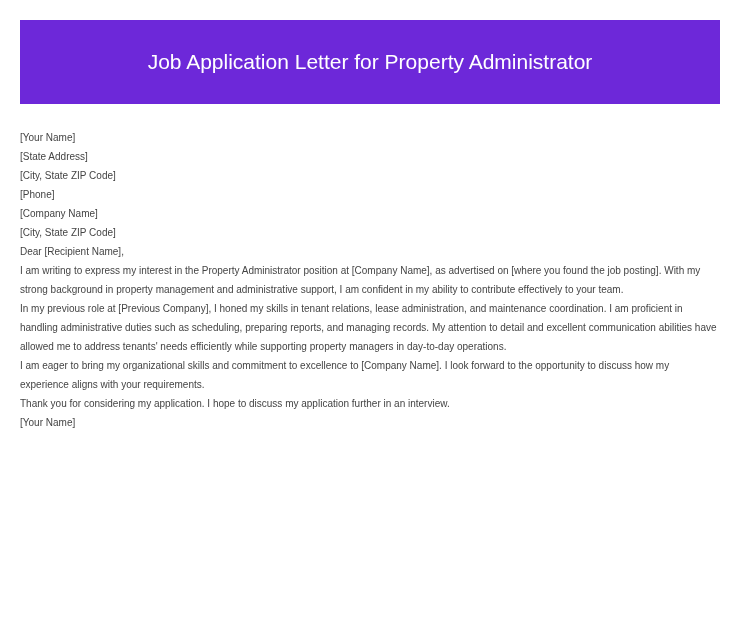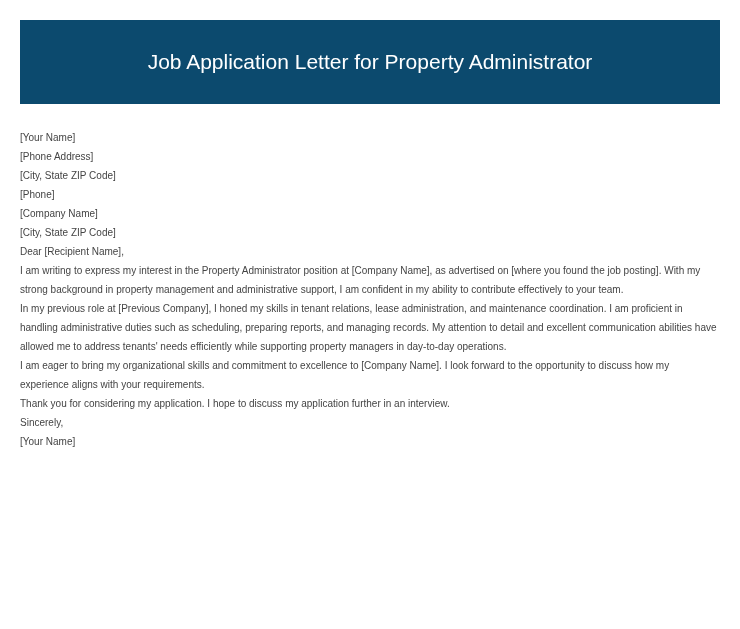--- a/index.html
+++ b/index.html
@@ -13,21 +13,21 @@
       position: relative;
       overflow: hidden;
       font-family: "Liberation Sans", "DejaVu Sans", sans-serif;
     }
     .header {
       position: absolute;
       left: 20px;
       top: 20px;
       width: 700px;
       height: 84px;
-      background: #0c4a6e;
+      background: #6d28d9;
       display: flex;
       align-items: center;
       justify-content: center;
     }
     .header h1 {
       margin: 0;
       font-size: 21px;
       font-weight: normal;
       color: #ffffff;
       letter-spacing: 0;
@@ -50,25 +50,24 @@
   </style>
 </head>
 <body>
 
 <div class="header">
   <h1>Job Application Letter for Property Administrator</h1>
 </div>
 
 <div class="letter">
   <span class="line">[Your Name]</span>
-  <span class="line">[Phone Address]</span>
+  <span class="line">[State Address]</span>
   <span class="line">[City, State ZIP Code]</span>
   <span class="line">[Phone]</span>
   <span class="line">[Company Name]</span>
   <span class="line">[City, State ZIP Code]</span>
   <span class="line">Dear [Recipient Name],</span>
   <p class="para">I am writing to express my interest in the Property Administrator position at [Company Name], as advertised on [where you found the job posting]. With my strong background in property management and administrative support, I am confident in my ability to contribute effectively to your team.</p>
   <p class="para">In my previous role at [Previous Company], I honed my skills in tenant relations, lease administration, and maintenance coordination. I am proficient in handling administrative duties such as scheduling, preparing reports, and managing records. My attention to detail and excellent communication abilities have allowed me to address tenants' needs efficiently while supporting property managers in day-to-day operations.</p>
   <p class="para">I am eager to bring my organizational skills and commitment to excellence to [Company Name]. I look forward to the opportunity to discuss how my experience aligns with your requirements.</p>
   <p class="para">Thank you for considering my application. I hope to discuss my application further in an interview.</p>
-  <span class="line">Sincerely,</span>
   <span class="line">[Your Name]</span>
 </div>
 
 </body></html>

